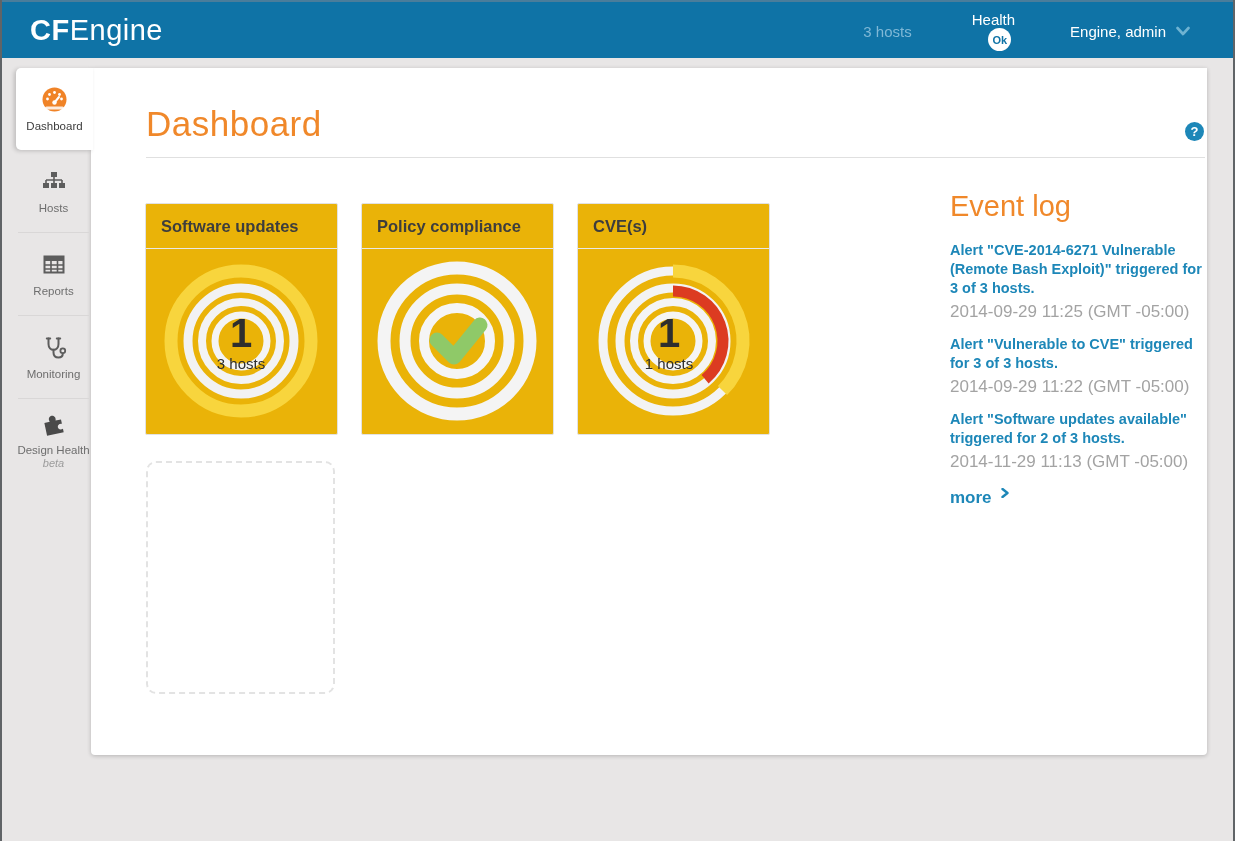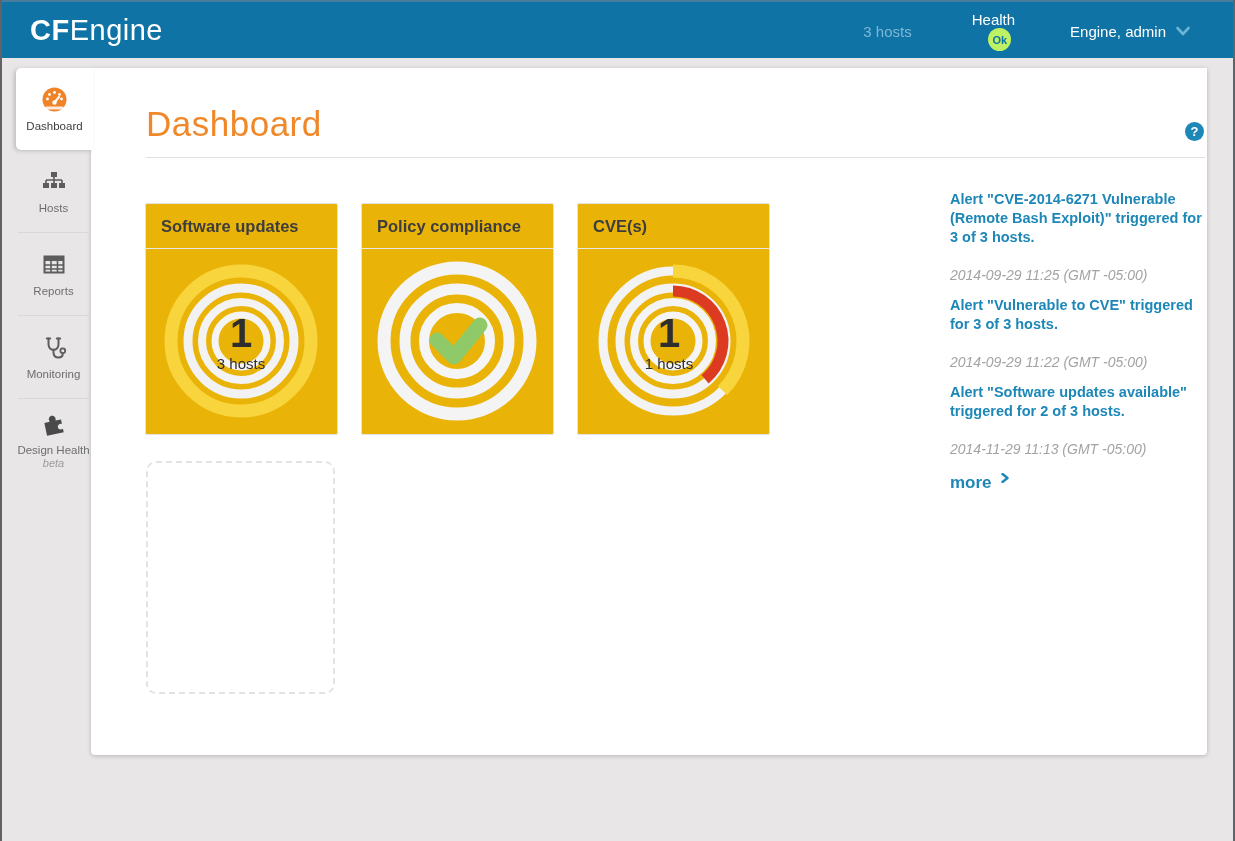--- a/index.html
+++ b/index.html
@@ -22,21 +22,21 @@
   }
   .logo { margin-left:30px; color:#ffffff; font-size:29px; letter-spacing:.5px; cursor:pointer; }
   .logo .bold { font-weight:bold; }
   .logo .light { font-weight:normal; }
   .topbar-right { position:absolute; right:45px; top:0; height:58px; display:flex; align-items:center; }
   .hosts-summary { color:#7fb8d6; font-size:15px; cursor:pointer; }
   .health-wrap { display:flex; align-items:center; margin-left:60px; cursor:pointer;flex-direction:column; }
   .health-label { color:#ffffff; font-size:15px; }
   .health-badge {
     margin-left:13px; width:23px; height:23px; border-radius:50%;
-    background:#bef264; color:#0f73a6; font-size:11px; font-weight:bold;
+    background:#ffffff; color:#0f73a6; font-size:11px; font-weight:bold;
     display:flex; align-items:center; justify-content:center;
   }
   .user-wrap { display:flex; align-items:center; margin-left:55px; cursor:pointer; }
   .user-greeting { color:#ffffff; font-size:15px; }
   .chev-down { margin-left:10px; width:14px; height:10px; }
 
   
   .main-panel {
     position:absolute; left:91px; top:68px; width:1116px; height:687px;
     background:#ffffff; border-radius:0 0 4px 4px;
@@ -80,21 +80,21 @@
     padding:13px 15px 12px 15px; font-size:16.5px; font-weight:bold; color:#3d3d3d;
     border-bottom:1px solid #e8e8e8;
   }
   .gauge-box { width:191px; height:187px; }
 
   
   .event-log { position:absolute; left:859px; top:122px; width:257px; }
   .event-log-title { font-size:29px; color:#f0882a; font-weight:normal; margin-bottom:18px; }
   .event-entry { margin-bottom:13px; }
   .event-link { font-size:14.5px; font-weight:bold; color:#1d87b8; line-height:19px; cursor:pointer; }
-  .event-time { font-size:14px; color:#a3a3a3; margin-top:20px;font-style:italic; }
+  .event-time { font-size:17px; color:#a3a3a3; margin-top:4px; }
   .more-link { display:flex; align-items:flex-start; font-size:17px; font-weight:bold; color:#1d87b8; cursor:pointer; margin-top:16px; }
   .more-chev { margin-left:9px; width:8px; height:10px; }
 
   .dashed-placeholder {
     position:absolute; left:55px; top:393px; width:189px; height:233px;
     border:2px dashed #e3e3e3; border-radius:10px;
   }
 
   svg text { font-family:"Liberation Sans", sans-serif; }
 </style>
@@ -162,20 +162,21 @@
         <circle cx="95" cy="92" r="26" fill="none" stroke="#f5f5f5" stroke-width="7"></circle>
         <path d="M95 22 A70 70 0 0 1 144.5 141.5" fill="none" stroke="#f8d53d" stroke-width="13"></path>
         <path d="M95 42 A50 50 0 0 1 127.1 130.3" fill="none" stroke="#dc3b21" stroke-width="11"></path>
         <text x="91" y="98" text-anchor="middle" font-size="40" font-weight="bold" fill="#2e2e2e">1</text>
         <text x="91" y="120" text-anchor="middle" font-size="15" fill="#2e2e2e">1 hosts</text>
       </svg>
     </div>
   </div>
 
   <div class="event-log">
+    <div class="event-log-title">Event log</div>
 
     <div class="event-entry">
       <div class="event-link">Alert "CVE-2014-6271 Vulnerable (Remote Bash Exploit)" triggered for 3 of 3 hosts.</div>
       <div class="event-time">2014-09-29 11:25 (GMT -05:00)</div>
     </div>
 
     <div class="event-entry">
       <div class="event-link">Alert "Vulnerable to CVE" triggered for 3 of 3 hosts.</div>
       <div class="event-time">2014-09-29 11:22 (GMT -05:00)</div>
     </div>

